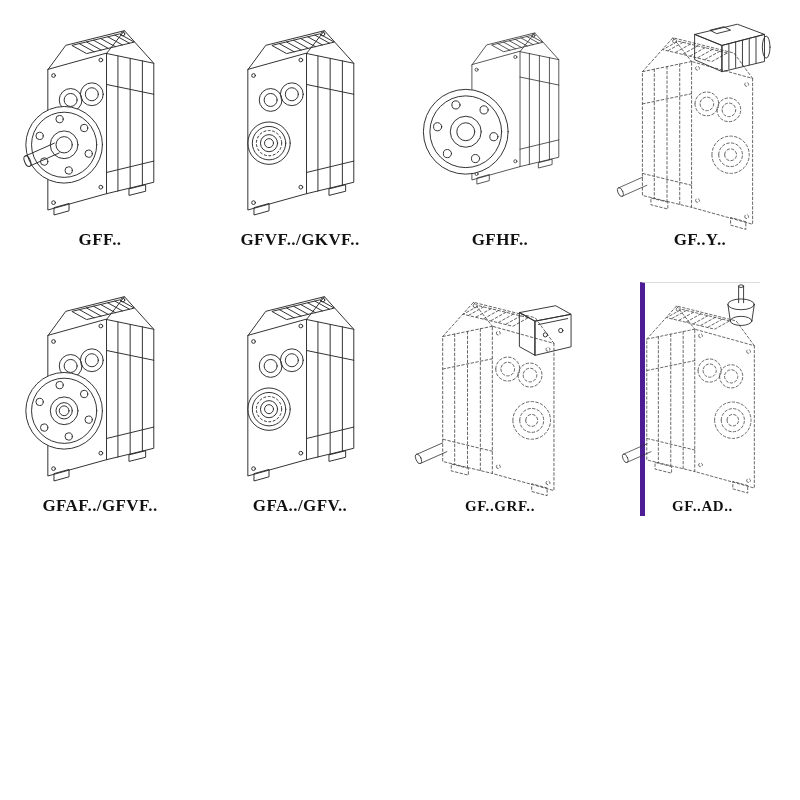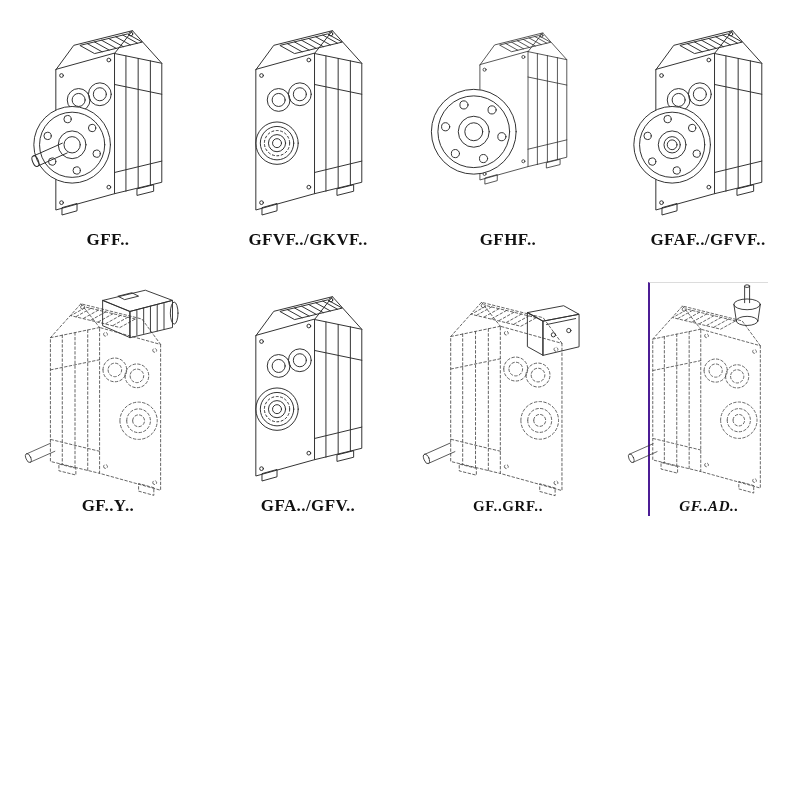--- a/index.html
+++ b/index.html
@@ -1,30 +1,30 @@
 <!DOCTYPE html>
 <html><head>
 <meta charset="utf-8">
 <style>
   html,body{margin:0;padding:0;background:#ffffff;}
   #page{width:800px;height:800px;background:#ffffff;overflow:hidden;
         font-family:"Liberation Serif",serif;}
   #grid{display:grid;grid-template-columns:repeat(4,200px);
-        grid-template-rows:266px 266px 268px;padding-left:8px;}
+        grid-template-rows:266px 266px 268px;}
   .cell{display:flex;flex-direction:column;align-items:center;justify-content:flex-start;
         position:relative;}
   .cell svg.art{display:block;width:200px;height:236px;}
   .label{font-weight:bold;font-size:17px;letter-spacing:.4px;color:#111;
          margin-top:-2px;text-align:center;line-height:20px;}
   .label.big{font-size:15px;letter-spacing:.6px;}
   
   .art{stroke:#2f2f2f;stroke-width:1.2;fill:none;stroke-linejoin:round;stroke-linecap:round;}
   .dashed{stroke:#4a4a4a;stroke-width:1;stroke-dasharray:3,2.6;}
   .solid{stroke:#2f2f2f;stroke-width:1.1;stroke-dasharray:none;}
-  .cell-ad{border-left:2px solid #4c1d95;border-top:1px solid #dcdcdc;font-style:italic;}
+  .cell-ad{border-left:5px solid #4c1d95;border-top:1px solid #dcdcdc;}
   #defs-svg{position:absolute;width:0;height:0;overflow:hidden;}
 </style>
 </head>
 <body>
 
 <svg id="defs-svg" aria-hidden="true">
   <defs>
     <g id="housing">
 
       <path d="M36,66 L58,36 L130,18 L166,58"></path>
@@ -185,32 +185,20 @@
         </g>
       </svg>
       <figcaption class="label">GFHF..</figcaption>
     </figure>
 
 
 
 
     <figure class="cell">
       <svg class="art" viewBox="0 0 200 265">
-        <use href="#housing"></use>
-          <use href="#bores"></use>
-        <g transform="translate(56,158)">
-          <use href="#flange"></use>
-          <circle r="6"></circle>
-        </g>
-      </svg>
-      <figcaption class="label">GFAF../GFVF..</figcaption>
-    </figure>
-
-    <figure class="cell">
-      <svg class="art" viewBox="0 0 200 265">
         <g transform="translate(-6,8) scale(1.04)">
           <g class="dashed">
             <g transform="translate(200,0) scale(-1,1)">
               <use href="#housing"></use>
                 <use href="#bores"></use>
               <circle cx="62" cy="156" r="22"></circle>
                 <circle cx="62" cy="156" r="14"></circle>
                 <circle cx="62" cy="156" r="7"></circle>
             </g>
           </g>
@@ -224,20 +212,32 @@
           </g>
         </g>
       </svg>
       <figcaption class="label">GF..Y..</figcaption>
     </figure>
 
     <figure class="cell">
       <svg class="art" viewBox="0 0 200 265">
         <use href="#housing"></use>
           <use href="#bores"></use>
+        <g transform="translate(56,158)">
+          <use href="#flange"></use>
+          <circle r="6"></circle>
+        </g>
+      </svg>
+      <figcaption class="label">GFAF../GFVF..</figcaption>
+    </figure>
+
+    <figure class="cell">
+      <svg class="art" viewBox="0 0 200 265">
+        <use href="#housing"></use>
+          <use href="#bores"></use>
         <g transform="translate(62,156)">
             <use href="#bearing"></use>
           </g>
       </svg>
       <figcaption class="label">GFA../GFV..</figcaption>
     </figure>
 
     <figure class="cell">
       <svg class="art" viewBox="0 0 200 265">
         <g transform="translate(-6,6) scale(1.05)">

